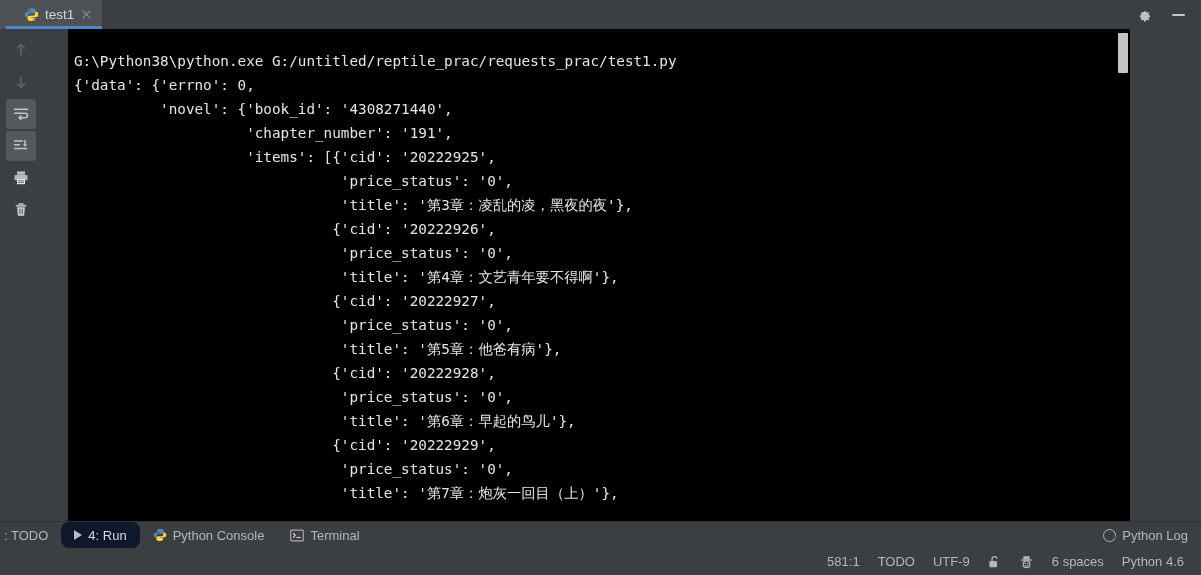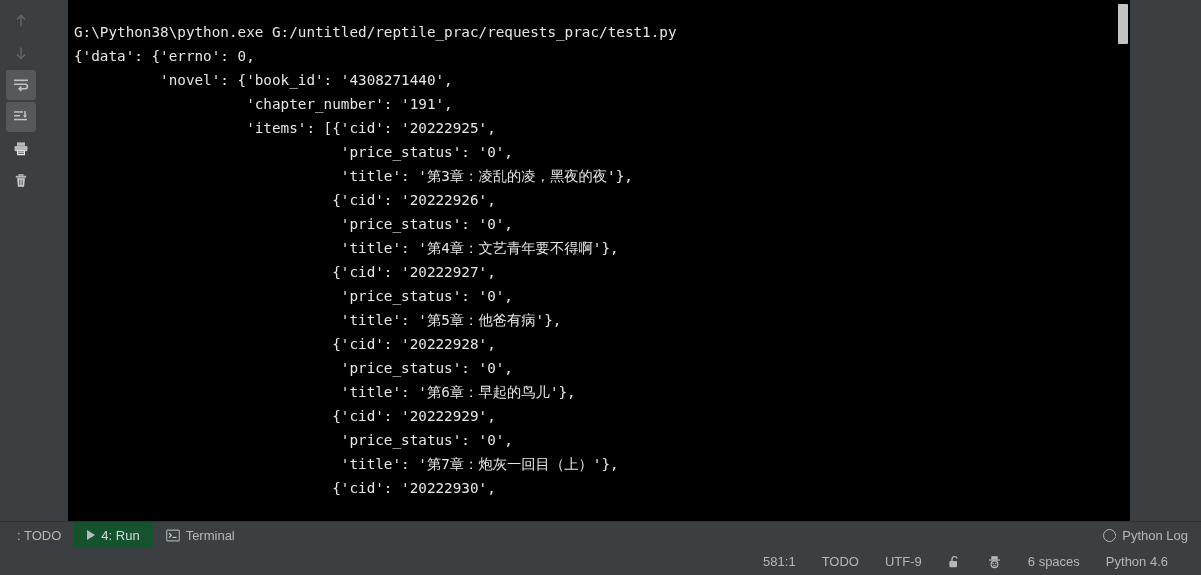--- a/index.html
+++ b/index.html
@@ -206,24 +206,25 @@
   }
   .tw-item {
     display: flex;
     align-items: center;
     gap: 6px;
     padding: 0 13px;
     color: #b4b7b8;
     font-size: 13px;
     white-space: nowrap;
   }
-  .tw-item.first { padding-left: 17px; justify-content: flex-end; }
+  .tw-item.first { padding-left: 4px; justify-content: flex-end; }
   .tw-item.active {
-    background: #14532d;
+    background: #0f172a;
     color: #d7dadb;
+    border-radius: 8px;
   }
   .tw-right {
     margin-left: auto;
     display: flex;
     align-items: center;
   }
 
   .play-tri {
     width: 0; height: 0;
     border-left: 8px solid #b8bbbc;
@@ -247,22 +248,22 @@
   }
 
   
   .statusbar {
     height: 27px;
     flex: 0 0 27px;
     background: #3c3f41;
     display: flex;
     align-items: center;
     justify-content: flex-end;
-    gap: 8px;
-    padding-right: 24px;
+    gap: 0px;
+    padding-right: 8px;
     color: #b4b7b8;
     font-size: 13px;
   }
   .sb-item {
     padding: 0 9px;
     white-space: nowrap;
     display: flex;
     align-items: center;
   }
   .lock-ico {
@@ -275,20 +276,49 @@
     height: 14px;
     position: relative;
   }
   svg { display: block; }
 </style>
 </head>
 <body>
 
 <div class="app">
 
+  <div class="titlebar">
+    <div class="tabstrip">
+      <div class="tab">
+        <span class="py-icon">
+          <svg width="15" height="15" viewBox="0 0 16 16">
+            <path d="M7.7 1.2c-1.9 0-3.3.5-3.3 2.1v1.5h3.5v0.5H3.1C1.6 5.3.9 6.3.9 8.1c0 1.8.7 2.8 2.2 2.8h1.1V9.2c0-1.5 1.2-2.6 2.7-2.6h3.2c1.2 0 2.1-.9 2.1-2.1V3.3c0-1.6-1.4-2.1-3.3-2.1h-1.2zM6 2.4c.4 0 .7.3.7.7s-.3.7-.7.7-.7-.3-.7-.7.3-.7.7-.7z" fill="#4b8bbe"></path>
+            <path d="M8.3 14.8c1.9 0 3.3-.5 3.3-2.1v-1.5H8.1v-.5h4.8c1.5 0 2.2-1 2.2-2.8 0-1.8-.7-2.8-2.2-2.8h-1.1v1.7c0 1.5-1.2 2.6-2.7 2.6H5.9c-1.2 0-2.1.9-2.1 2.1v1.2c0 1.6 1.4 2.1 3.3 2.1h1.2zM10 13.6c-.4 0-.7-.3-.7-.7s.3-.7.7-.7.7.3.7.7-.3.7-.7.7z" fill="#ffd43b"></path>
+          </svg>
+        </span>
+        <span class="tab-label">test1</span>
+        <span class="tab-close"></span>
+        <span class="tab-underline"></span>
+      </div>
+    </div>
+
+    <div class="win-buttons">
+      <div class="win-btn">
+        <span class="gear">
+          <svg width="15" height="15" viewBox="0 0 16 16">
+            <path fill="#c2c5c7" d="M8 5.3A2.7 2.7 0 108 10.7 2.7 2.7 0 008 5.3zm0 4.1A1.4 1.4 0 118 6.6a1.4 1.4 0 010 2.8z"></path>
+            <path fill="#c2c5c7" d="M14 9.1l-1.2-.3a4.9 4.9 0 00-.4-1l.7-1.1-1.3-1.3-1 .7a4.9 4.9 0 00-1-.4L9.4 4.4H7.6l-.3 1.2a4.9 4.9 0 00-1 .4l-1.1-.7-1.3 1.3.7 1.1a4.9 4.9 0 00-.4 1l-1.2.3v1.8l1.2.3c.1.4.2.7.4 1l-.7 1.1 1.3 1.3 1.1-.7c.3.2.7.3 1 .4l.3 1.2h1.8l.3-1.2c.4-.1.7-.2 1-.4l1 .7 1.3-1.3-.7-1.1c.2-.3.3-.6.4-1l1.2-.3z" opacity="0.95"></path>
+          </svg>
+        </span>
+      </div>
+      <div class="win-btn">
+        <span class="minimize-bar"></span>
+      </div>
+    </div>
+  </div>
 
   <div class="body-row">
 
     <div class="run-toolbar">
 
       <div class="tb-btn disabled">
         <span>
           <svg width="18" height="18" viewBox="0 0 18 18">
             <path d="M9 3.5v11" stroke="#9aa0a3" stroke-width="1.4" fill="none"></path>
             <path d="M5 7.5L9 3.5l4 4" stroke="#9aa0a3" stroke-width="1.4" fill="none"></path>
@@ -365,20 +395,29 @@
 
     <div class="tw-item first">
       <span>: TODO</span>
     </div>
 
     <div class="tw-item active">
       <span class="play-tri"></span>
       <span>4: Run</span>
     </div>
 
+    <div class="tw-item">
+      <span>
+        <svg width="14" height="14" viewBox="0 0 16 16">
+          <path d="M7.7 1.2c-1.9 0-3.3.5-3.3 2.1v1.5h3.5v0.5H3.1C1.6 5.3.9 6.3.9 8.1c0 1.8.7 2.8 2.2 2.8h1.1V9.2c0-1.5 1.2-2.6 2.7-2.6h3.2c1.2 0 2.1-.9 2.1-2.1V3.3c0-1.6-1.4-2.1-3.3-2.1h-1.2z" fill="#4b8bbe"></path>
+          <path d="M8.3 14.8c1.9 0 3.3-.5 3.3-2.1v-1.5H8.1v-.5h4.8c1.5 0 2.2-1 2.2-2.8 0-1.8-.7-2.8-2.2-2.8h-1.1v1.7c0 1.5-1.2 2.6-2.7 2.6H5.9c-1.2 0-2.1.9-2.1 2.1v1.2c0 1.6 1.4 2.1 3.3 2.1h1.2z" fill="#ffd43b"></path>
+        </svg>
+      </span>
+      <span>Python Console</span>
+    </div>
 
     <div class="tw-item">
       <span>
         <svg width="14" height="13" viewBox="0 0 16 14">
           <rect x="0.8" y="0.8" width="14.4" height="12.4" rx="1.2" fill="none" stroke="#a8abac" stroke-width="1.3"></rect>
           <path d="M3.6 4.2l2.4 2.6-2.4 2.6" stroke="#d8dadb" stroke-width="1.3" fill="none"></path>
           <rect x="7.4" y="8.6" width="4.6" height="1.2" fill="#d8dadb"></rect>
         </svg>
       </span>
       <span>Terminal</span>

